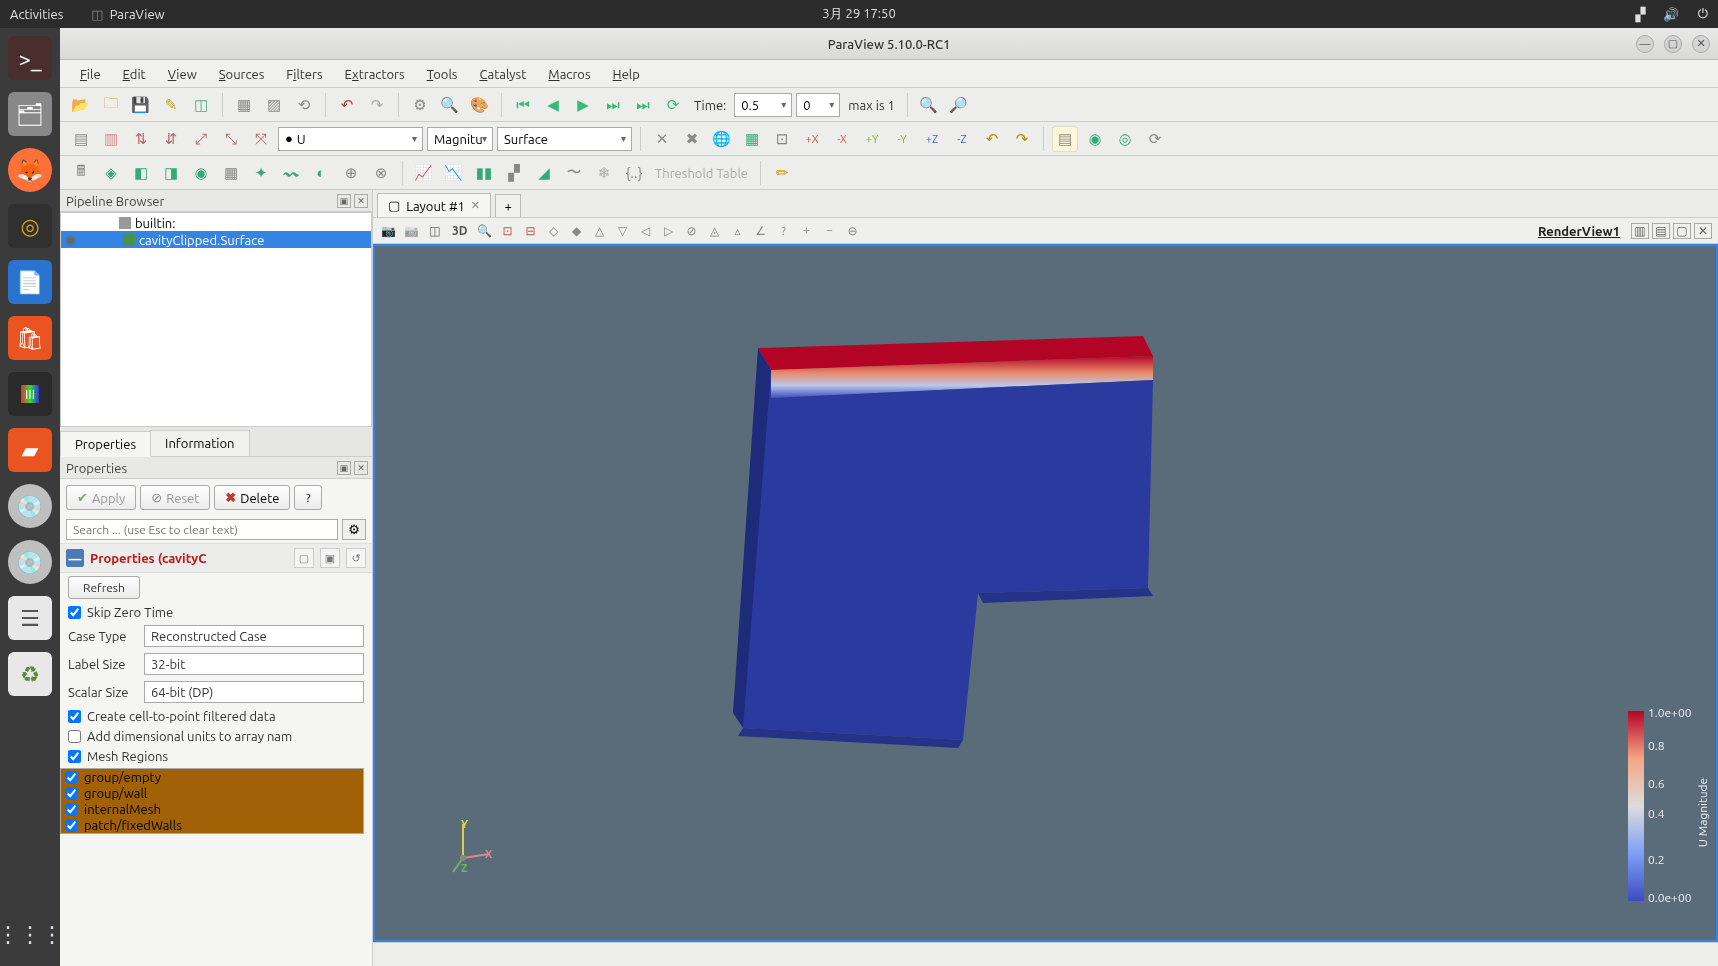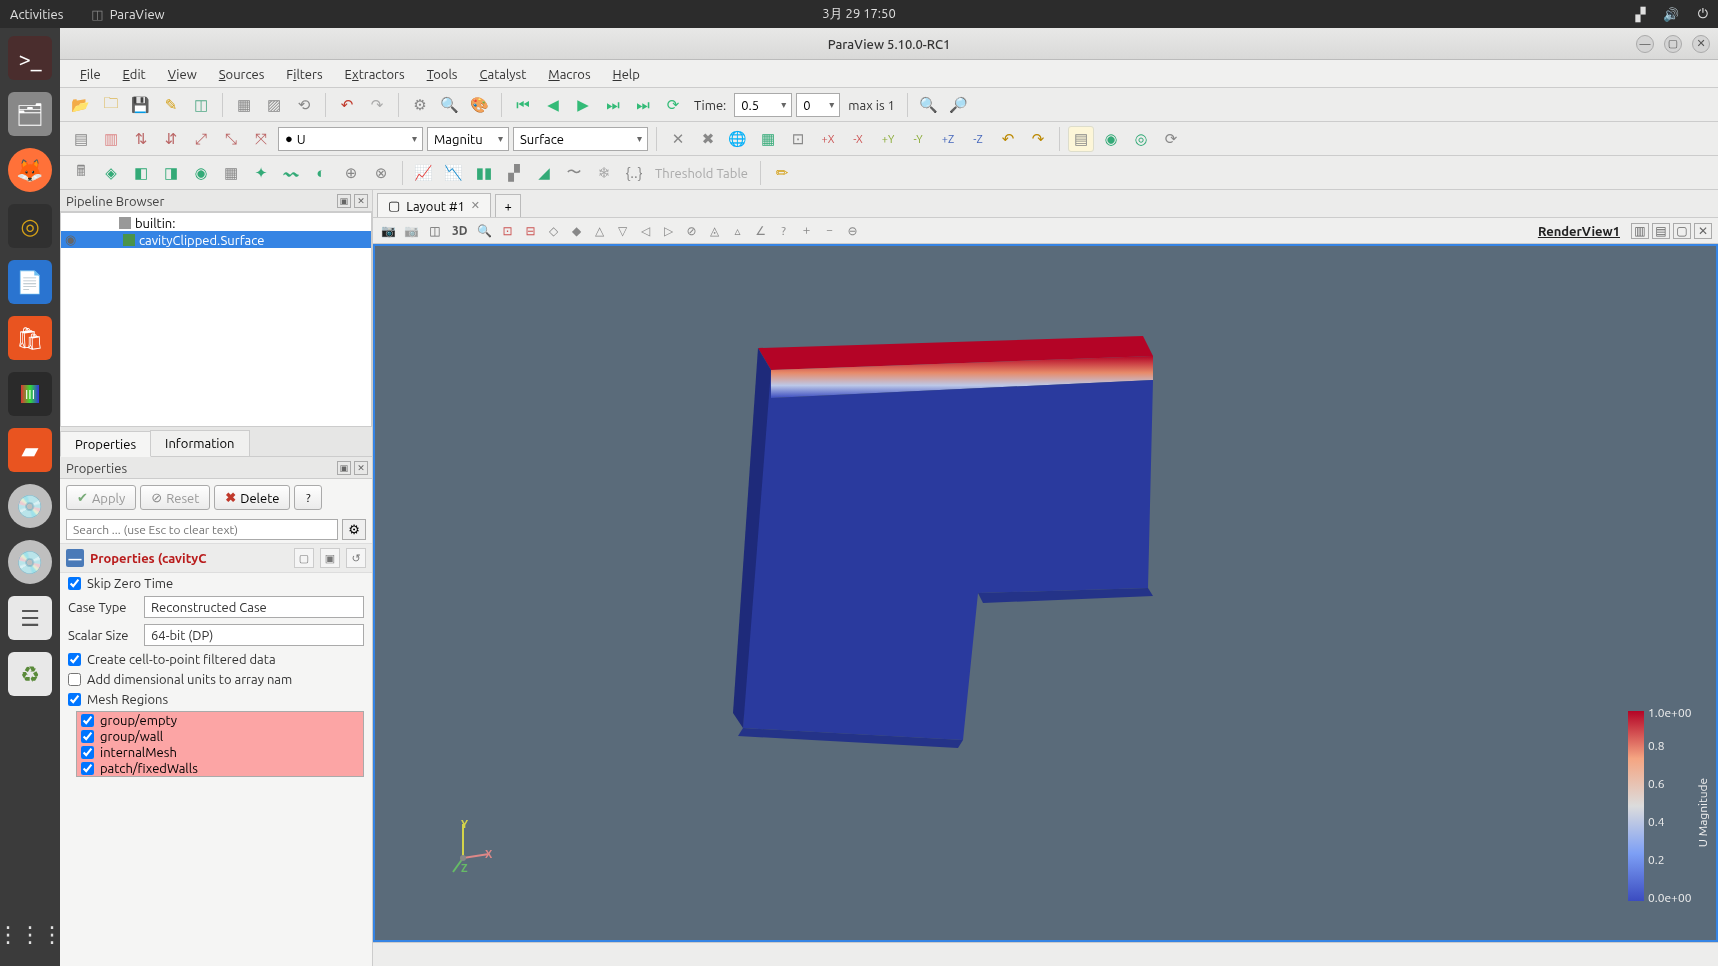--- a/index.html
+++ b/index.html
@@ -61,21 +61,21 @@
 .search-row input{ flex:1; border:1px solid #aaa; padding:3px 6px; background:white; font-size:12px;}
 .search-row .gear{ width:24px; border:1px solid #aaa; background:#efefef; display:flex;align-items:center;justify-content:center; cursor:pointer;}
 .section-hdr{ display:flex; align-items:center; padding:4px 6px; gap:6px; background:#ececeb; border-top:1px solid #ddd; border-bottom:1px solid #ddd;}
 .section-hdr .collapse-btn{ width:18px;height:18px; background:#4a7ab8; color:white; display:flex;align-items:center;justify-content:center; border-radius:2px; font-weight:bold; cursor:pointer;}
 .section-hdr .sec-title{ font-weight:bold; color:#b91c1c; flex:1; overflow:hidden; white-space:nowrap; text-overflow:ellipsis;}
 .section-hdr .mini{ width:20px;height:20px; border:1px solid #ccc; background:#f5f5f5; cursor:pointer; display:flex;align-items:center;justify-content:center; font-size:11px; color:#777;}
 .prop-row{ display:flex; align-items:center; padding:3px 8px; gap:6px; font-size:12px; color:#333;}
 .prop-row input[type=checkbox]{ width:13px;height:13px;}
 .prop-row.labval label{ width: 70px;}
 .prop-row.labval .val{ flex:1; border:1px solid #aaa; background:white; padding:3px 6px;}
-.mesh-list{ border:1px solid #aaa; background:#fca5a5; margin:2px 8px 6px 16px; max-height:80px; overflow:auto;}
+.mesh-list{ border:1px solid #aaa; background:#a16207; margin:2px 8px 6px 0; max-height:80px; overflow:auto;}
 .mesh-list .mrow{ display:flex; align-items:center; padding:1px 4px; gap:6px; font-size:12px;}
 .right-area{ flex:1; display:flex; flex-direction:column; background:#f0f0ef;}
 .layout-tabs{ height:28px; background:#ececeb; border-bottom:1px solid #ccc; display:flex; align-items:flex-end; padding-left:4px;}
 .lt-tab{ padding:4px 10px; border:1px solid #bbb; background:#f5f5f4; border-bottom:none; display:flex;align-items:center;gap:6px; font-size:12px; cursor:pointer; position:relative;}
 .lt-tab .x{ font-size:11px; color:#888;}
 .lt-add{ width:26px; text-align:center; padding:4px 0; border:1px solid #bbb; border-bottom:none; background:#f0f0ef; cursor:pointer; margin-left:4px;}
 .view-toolbar{ height:26px; background:#efefee; display:flex; align-items:center; padding:0 6px; gap:3px; border-bottom:1px solid #ccc;}
 .vt-btn{ width:20px;height:20px; display:flex;align-items:center;justify-content:center; font-size:12px; color:#666; cursor:pointer;}
 .view-toolbar .spacer{ flex:1;}
 .rview-label{ font-weight:bold; text-decoration:underline; color:#222; padding-right:8px;}
@@ -200,21 +200,21 @@
 
     <div class="toolbar">
       <div class="tb-btn" style="color:#888;">▤</div>
       <div class="tb-btn" style="color:#d88;">▥</div>
       <div class="tb-btn" style="color:#b66;">⇅</div>
       <div class="tb-btn" style="color:#b66;">⇵</div>
       <div class="tb-btn" style="color:#b66;">⤢</div>
       <div class="tb-btn" style="color:#b66;">⤡</div>
       <div class="tb-btn" style="color:#b66;">⤧</div>
       <div class="tb-combo" style="width:145px;">● <span style="margin-left:4px;">U</span></div>
-      <div class="tb-combo" style="width:82px;">
+      <div class="tb-combo" style="width:66px;">
           <span>Magnitu</span>
         </div>
       <div class="tb-combo" style="width:135px;">
           <span>Surface</span>
         </div>
       <div class="tb-sep"></div>
       <div class="tb-btn" style="color:#888;">✕</div>
       <div class="tb-btn" style="color:#888;">✖</div>
       <div class="tb-btn" style="color:#3a7;">🌐</div>
       <div class="tb-btn" style="color:#3a7;">▦</div>
@@ -315,26 +315,33 @@
             <div class="gear">⚙</div>
           </div>
           <div class="section-hdr">
             <div class="collapse-btn">—</div>
             <div class="sec-title">Properties (cavityC</div>
             <div class="mini">▢</div>
             <div class="mini">▣</div>
             <div class="mini">↺</div>
           </div>
           <div class="prop-row">
+            <div class="btn" style="padding:4px 14px;">Refresh</div>
+          </div>
+          <div class="prop-row">
               <input type="checkbox" checked="" style="">
               <span>Skip Zero Time</span>
             </div>
           <div class="prop-row labval">
               <label>Case Type</label>
               <div class="val">Reconstructed Case</div>
+            </div>
+          <div class="prop-row labval">
+              <label>Label Size</label>
+              <div class="val">32-bit</div>
             </div>
           <div class="prop-row labval">
               <label>Scalar Size</label>
               <div class="val">64-bit (DP)</div>
             </div>
           <div class="prop-row">
               <input type="checkbox" checked="" style="">
               <span>Create cell-to-point filtered data</span>
             </div>
           <div class="prop-row">
@@ -442,21 +449,21 @@
             <span class="axis ax-y">Y</span>
             <span class="axis ax-x">X</span>
             <span class="axis ax-z">Z</span>
           </div>
 
           <div class="colorbar">
             <div class="bar"></div>
             <div class="ticks">
               <div class="cb-tick" style="bottom:-3px;">0.0e+00</div>
               <div class="cb-tick" style="bottom:35px;">0.2</div>
-              <div class="cb-tick" style="bottom:73px;">0.4</div>
+              <div class="cb-tick" style="bottom:81px;">0.4</div>
               <div class="cb-tick" style="bottom:111px;">0.6</div>
               <div class="cb-tick" style="bottom:149px;">0.8</div>
               <div class="cb-tick" style="bottom:182px;">1.0e+00</div>
             </div>
             <div class="cb-title">U Magnitude</div>
           </div>
         </div>
 
         <div class="bottom-status"></div>
       </div>

